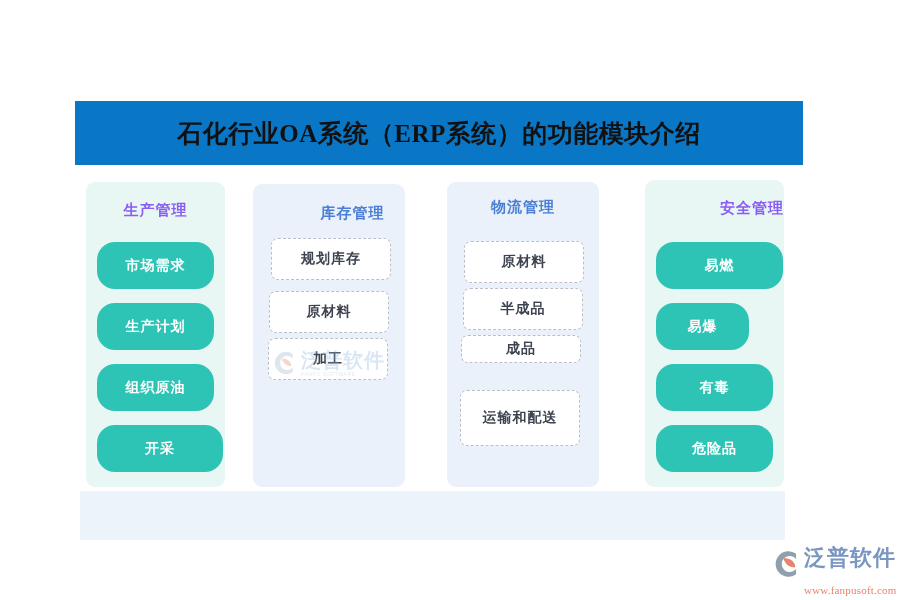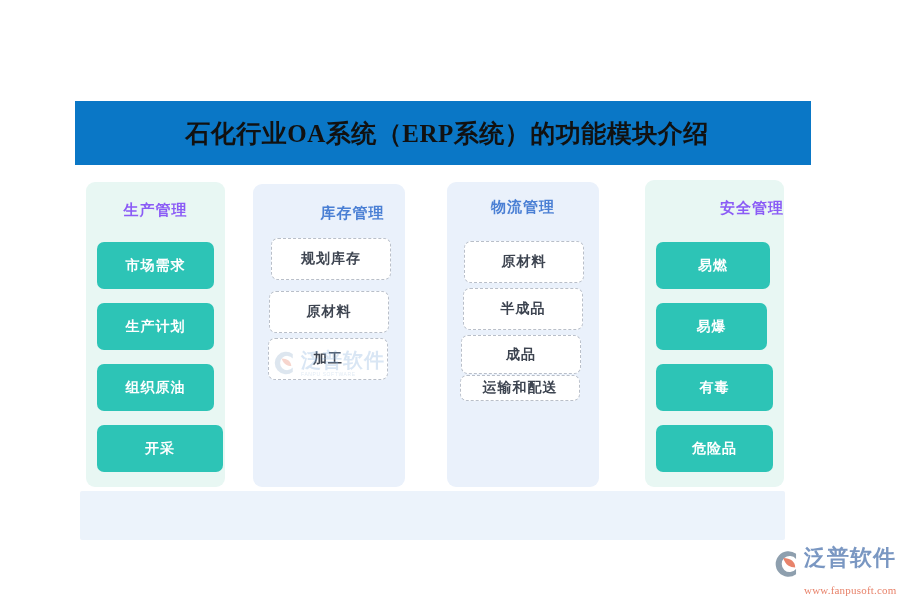--- a/index.html
+++ b/index.html
@@ -25,21 +25,20 @@
   #title-banner {
     position: absolute;
     left: 75px;
     top: 101px;
     width: 728px;
     height: 64px;
     background: #0a77c6;
     display: flex;
     align-items: center;
     justify-content: center;
-    padding-left: 8px;
   }
   #title-banner .title-text {
     color: #111111;
     font-family: "Liberation Serif", "DejaVu Serif", serif;
     font-size: 25px;
     font-weight: bold;
     letter-spacing: 0.5px;
     white-space: nowrap;
   }
 
@@ -90,21 +89,21 @@
     justify-content: center;
     font-size: 14px;
     font-weight: bold;
     font-family: "Liberation Serif", "DejaVu Serif", serif;
     letter-spacing: 1px;
     white-space: nowrap;
   }
   .card-teal {
     background: #2dc4b6;
     color: #ffffff;
-    border-radius: 7px;
+    border-radius: 18px;
     text-align: right;
   }
   .card-dashed {
     background: #ffffff;
     color: #3d4450;
     border: 1px dashed #b9bfc9;
     border-radius: 7px;
     text-align: center;
   }
 
@@ -217,28 +216,28 @@
       <span class="wm-cn">泛普软件</span>
       <div class="wm-en">FANPU SOFTWARE</div>
     </span>
   </div>
 
   <div class="column col-blue" style="left:447px; top:182px; width:152px; height:305px;">
     <div class="col-header" style="margin-top:16px;">物流管理</div>
   </div>
   <div class="card card-dashed" style="left:464px; top:241px; width:120px; height:42px;">原材料</div>
   <div class="card card-dashed" style="left:463px; top:288px; width:120px; height:42px;">半成品</div>
-  <div class="card card-dashed" style="left:461px; top:335px; width:120px; height:39px;">成品</div>
-  <div class="card card-dashed" style="left:460px; top:375px; width:120px; height:26px;">运输和配送</div>
+  <div class="card card-dashed" style="left:461px; top:335px; width:120px; height:28px;">成品</div>
+  <div class="card card-dashed" style="left:460px; top:390px; width:120px; height:56px;">运输和配送</div>
 
   <div class="column col-teal" style="left:645px; top:180px; width:139px; height:307px;">
     <div class="col-header" style="margin-top:19px;text-align:right;">安全管理</div>
   </div>
-  <div class="card card-teal" style="left:656px; top:242px; width:114px; height:47px;">易燃</div>
-  <div class="card card-teal" style="left:656px; top:303px; width:111px; height:47px;">易爆</div>
+  <div class="card card-teal" style="left:656px; top:242px; width:127px; height:47px;">易燃</div>
+  <div class="card card-teal" style="left:656px; top:303px; width:93px; height:47px;">易爆</div>
   <div class="card card-teal" style="left:656px; top:364px; width:117px; height:47px;">有毒</div>
   <div class="card card-teal" style="left:656px; top:425px; width:117px; height:47px;">危险品</div>
 
   <div id="brand-logo">
     <span class="logo-mark">
       <svg viewBox="0 0 40 40" width="34" height="34" aria-hidden="true">
         <path d="M33 8 A15 15 0 1 0 33 32 L33 26 A9.5 9.5 0 1 1 33 14 Z" fill="#8e9fae"></path>
         <path d="M18 13 C26.5 13 32 17.5 32 24 C26 24 20.5 21.5 18 13 Z" fill="#e8836b"></path>
       </svg>
     </span>

